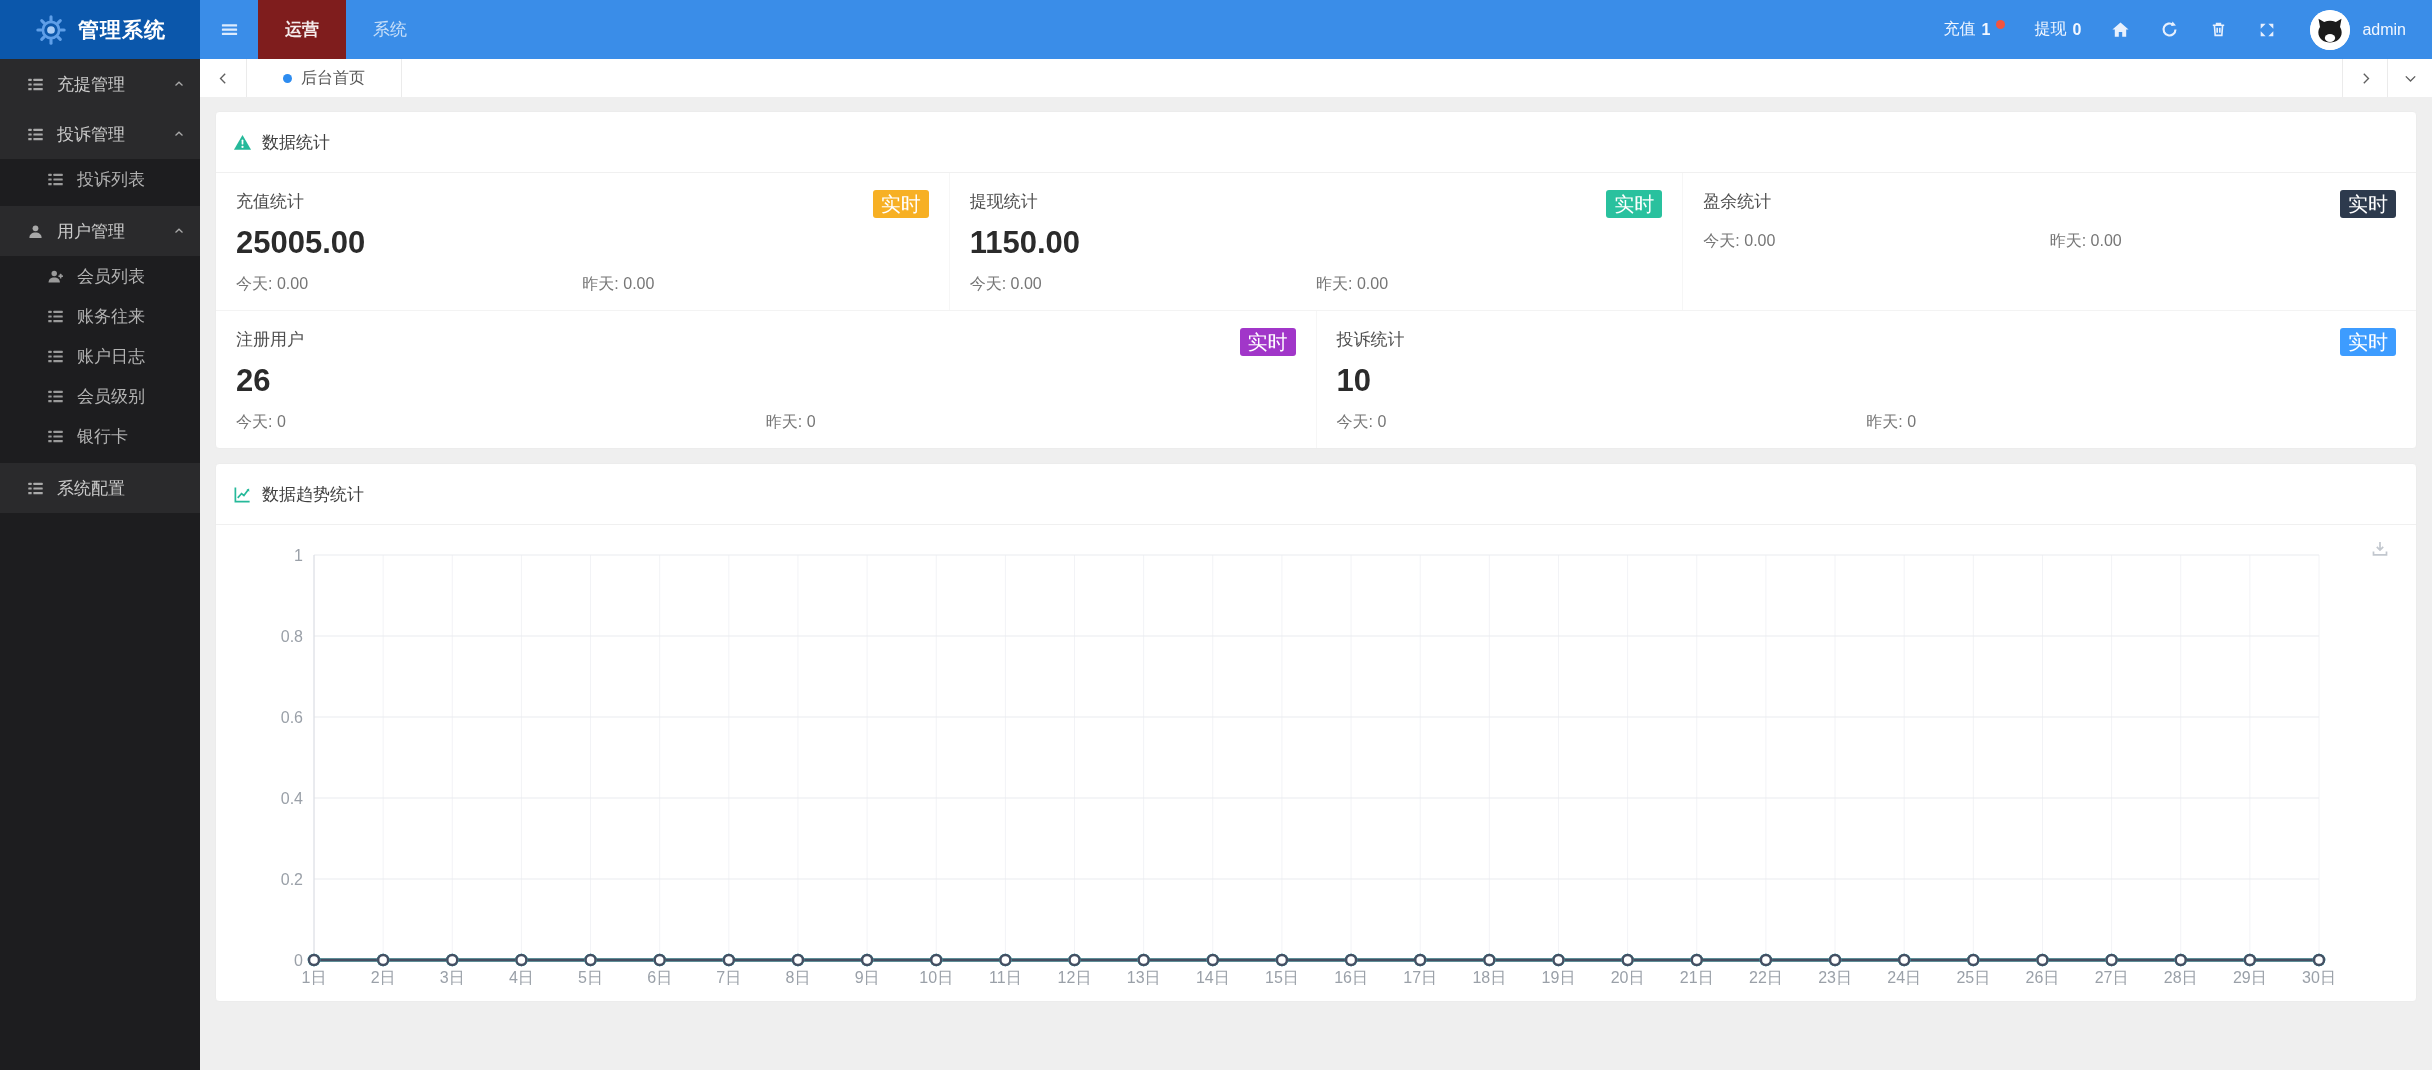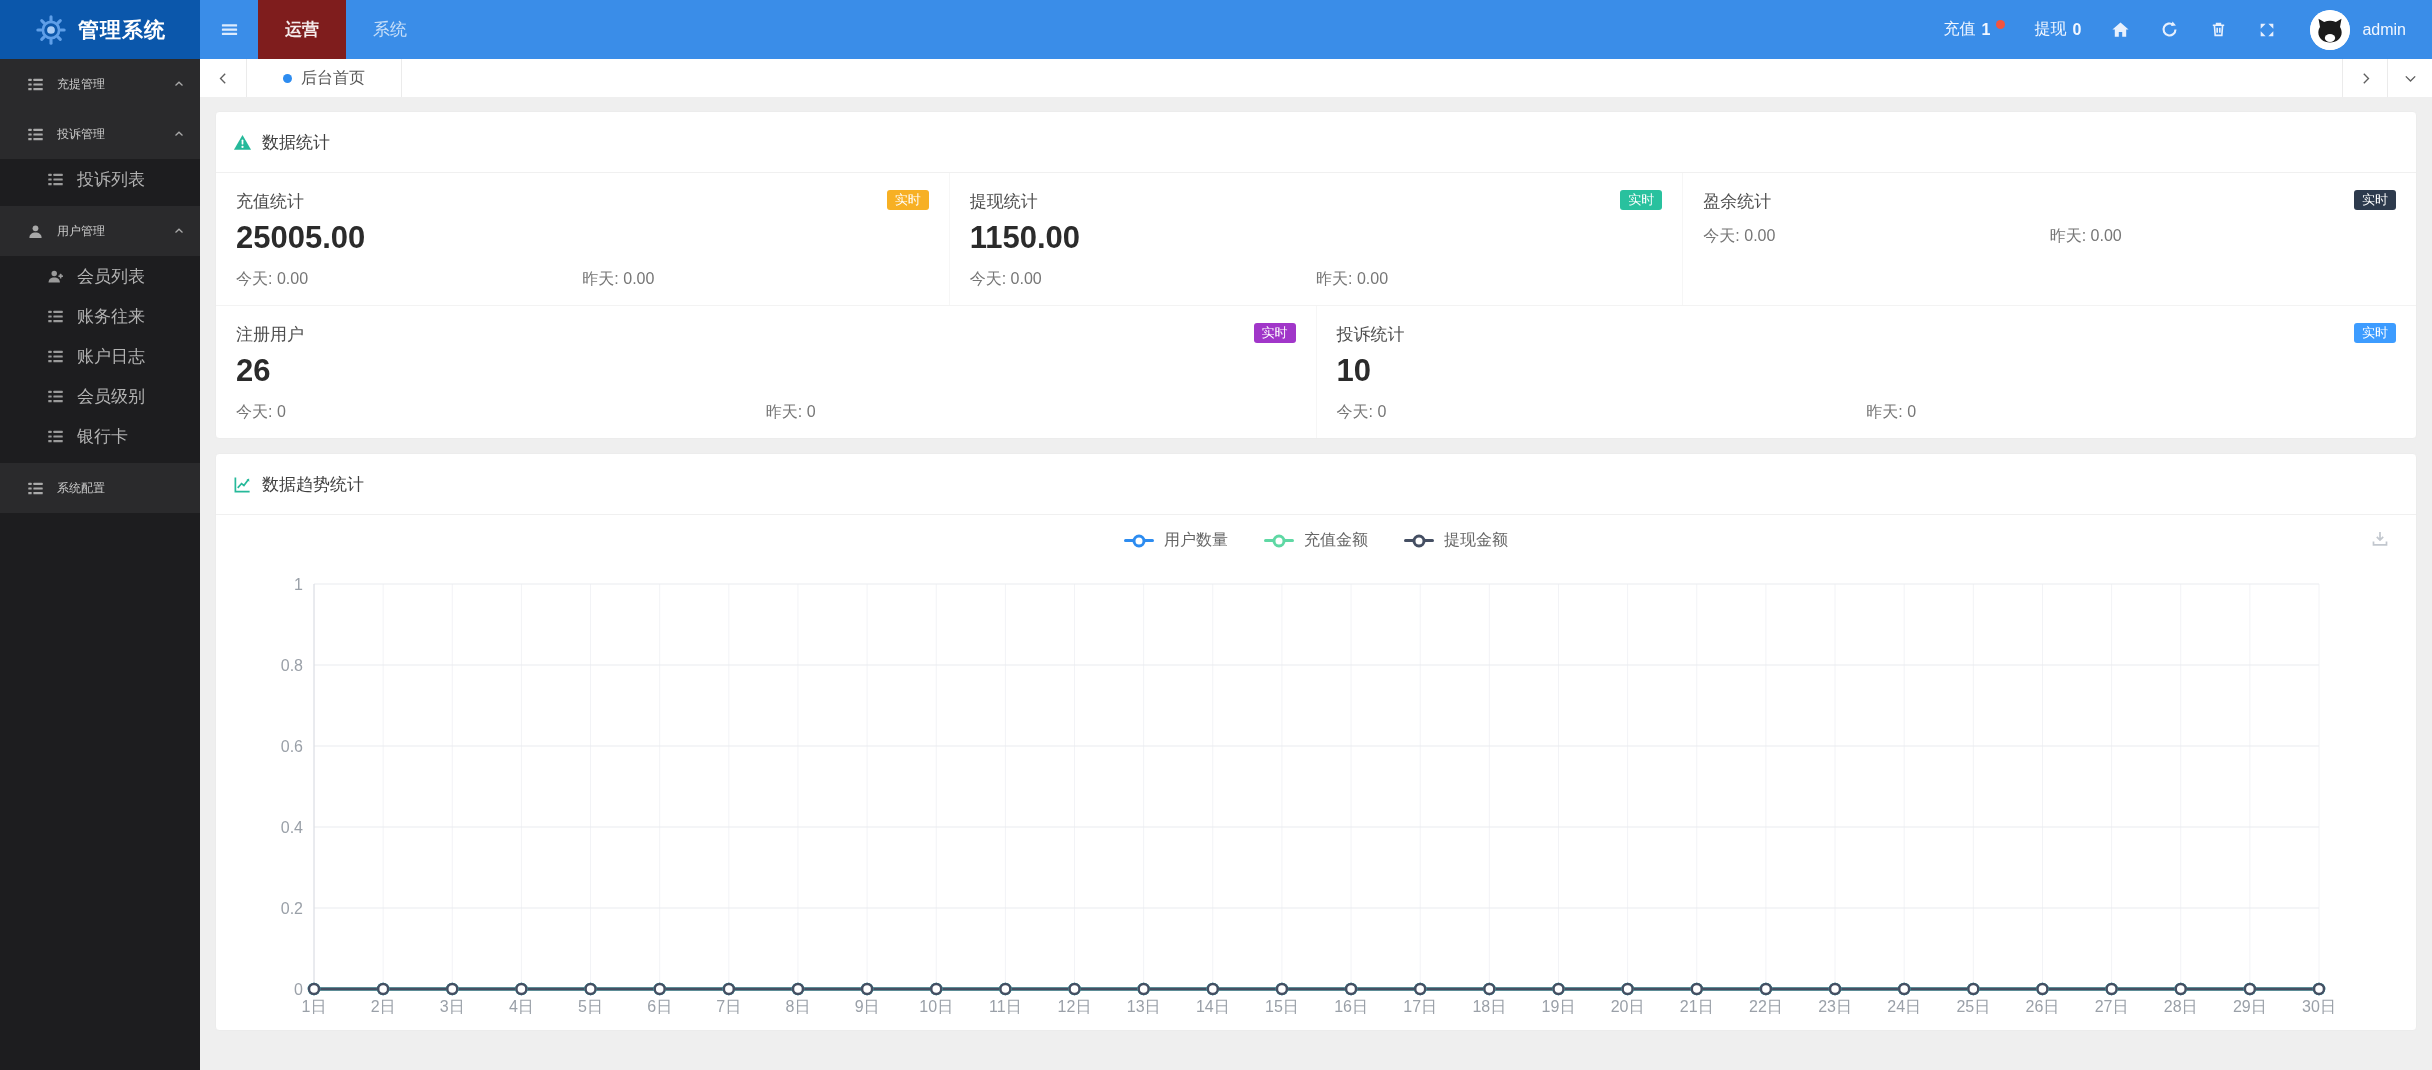--- a/index.html
+++ b/index.html
@@ -16,21 +16,21 @@
   .top-right{margin-left:auto;display:flex;align-items:center;padding-right:26px;}
   .top-link{display:flex;align-items:center;font-size:16px;color:#f2f7ff;margin-left:30px;cursor:pointer;position:relative;}
   .top-link .cnt{margin-left:6px;font-weight:bold;}
   .dot-red{width:9px;height:9px;border-radius:50%;background:#f2543f;margin-left:5px;margin-bottom:10px;}
   .icon-btn{margin-left:30px;cursor:pointer;color:#e7f0fd;display:flex;align-items:center;}
   .avatar{width:40px;height:40px;border-radius:50%;background:#fff;margin-left:34px;overflow:hidden;flex:0 0 auto;cursor:pointer;}
   .username{margin-left:12px;font-size:16px;color:#f2f7ff;cursor:pointer;}
 
   
   .sidebar{position:absolute;top:59px;left:0;bottom:0;width:200px;background:#1d1d1f;z-index:10;}
-  .sec-header{height:50px;display:flex;align-items:center;background:#2a2a2c;color:#cbcbcb;font-size:12px;padding-left:27px;gap:13px;position:relative;cursor:pointer;}
+  .sec-header{height:50px;display:flex;align-items:center;background:#2a2a2c;color:#cbcbcb;font-size:17px;padding-left:27px;gap:13px;position:relative;cursor:pointer;}
   .sec-header .ic{color:#a9a9a9;}
   .sec-caret{position:absolute;right:14px;color:#8f8f8f;}
   .submenu{padding-bottom:7px;background:#1d1d1f;}
   .sub-item{height:40px;display:flex;align-items:center;padding-left:47px;gap:13px;color:#b2b2b2;font-size:17px;cursor:pointer;}
   .sub-item .ic{color:#9a9a9a;}
   .ic{width:17px;height:17px;flex:0 0 auto;}
 
   
   .content{position:absolute;left:200px;top:59px;right:0;bottom:0;}
   .tabbar{height:38px;background:#fff;display:flex;align-items:stretch;}
@@ -44,21 +44,21 @@
   .panel{background:#fff;border:1px solid #ececec;border-radius:4px;}
   .panel-header{height:36px;display:flex;align-items:center;gap:10px;padding:12px 17px;border-bottom:1px solid #f0f0f0;font-size:17px;color:#3f3f3f;}
   .panel-header .ic{width:19px;height:19px;}
 
   .cards-row{display:flex;}
   .cards-row.row2{border-top:1px solid #f3f3f3;}
   .card{flex:1;padding:17px 20px 15px;border-right:1px solid #f6f6f6;}
   .card:last-child{border-right:none;}
   .card-top{display:flex;justify-content:space-between;align-items:flex-start;}
   .card-label{font-size:17px;color:#4d4d4d;}
-  .badge{font-size:13px;color:#fff;padding:3px 8px;border-radius:3px;line-height:1.1;}
+  .badge{font-size:20px;color:#fff;padding:3px 8px;border-radius:3px;line-height:1.1;}
   .card-value{font-size:31px;font-weight:700;color:#2b2b2b;margin-top:7px;}
   .card-bottom{display:flex;margin-top:13px;font-size:16px;color:#767676;}
   .card-bottom .half{width:50%;}
 
   .chart-panel{margin-top:14px;}
   .chart-body{position:relative;padding:0 16px 6px;}
   .legend{display:flex;justify-content:center;align-items:center;gap:36px;padding:15px 0 3px;}
   .legend-item{display:flex;align-items:center;gap:10px;color:#666;font-size:16px;cursor:pointer;}
   .lm{position:relative;width:30px;height:14px;display:inline-block;}
   .lm-line{position:absolute;left:0;right:0;top:5px;height:3px;border-radius:2px;}
@@ -384,43 +384,20 @@
     </div>
 
     <div class="panel chart-panel">
       <div class="panel-header">
         <svg class="ic">
             <use href="#i-chartline"></use>
           </svg>
         <span>数据趋势统计</span>
       </div>
       <div class="chart-body">
-        <div class="legend">
-            <div class="legend-item">
-              <span class="lm">
-                <i class="lm-line" style="background: rgb(45, 140, 240);"></i>
-                <i class="lm-dot" style="border-color: rgb(45, 140, 240);"></i>
-              </span>
-              <span class="legend-label">用户数量</span>
-            </div>
-            <div class="legend-item">
-              <span class="lm">
-                <i class="lm-line" style="background: rgb(95, 216, 164);"></i>
-                <i class="lm-dot" style="border-color: rgb(95, 216, 164);"></i>
-              </span>
-              <span class="legend-label">充值金额</span>
-            </div>
-            <div class="legend-item">
-              <span class="lm">
-                <i class="lm-line" style="background: rgb(69, 79, 99);"></i>
-                <i class="lm-dot" style="border-color: rgb(69, 79, 99);"></i>
-              </span>
-              <span class="legend-label">提现金额</span>
-            </div>
-          </div>
         <div class="download-btn">
           <svg class="ic" style="width:20px;height:20px">
               <use href="#i-download"></use>
             </svg>
         </div>
         <svg id="trend-chart" width="2168" height="470" viewBox="0 0 2168 470">
             <line x1="82" y1="30" x2="82" y2="435" stroke="#f2f3f6" stroke-width="1"></line>
             <text x="82" y="458" text-anchor="middle" fill="#9aa0a8" font-size="16">1日</text>
             <line x1="151.13793103448276" y1="30" x2="151.13793103448276" y2="435" stroke="#f2f3f6" stroke-width="1"></line>
             <text x="151.13793103448276" y="458" text-anchor="middle" fill="#9aa0a8" font-size="16">2日</text>

